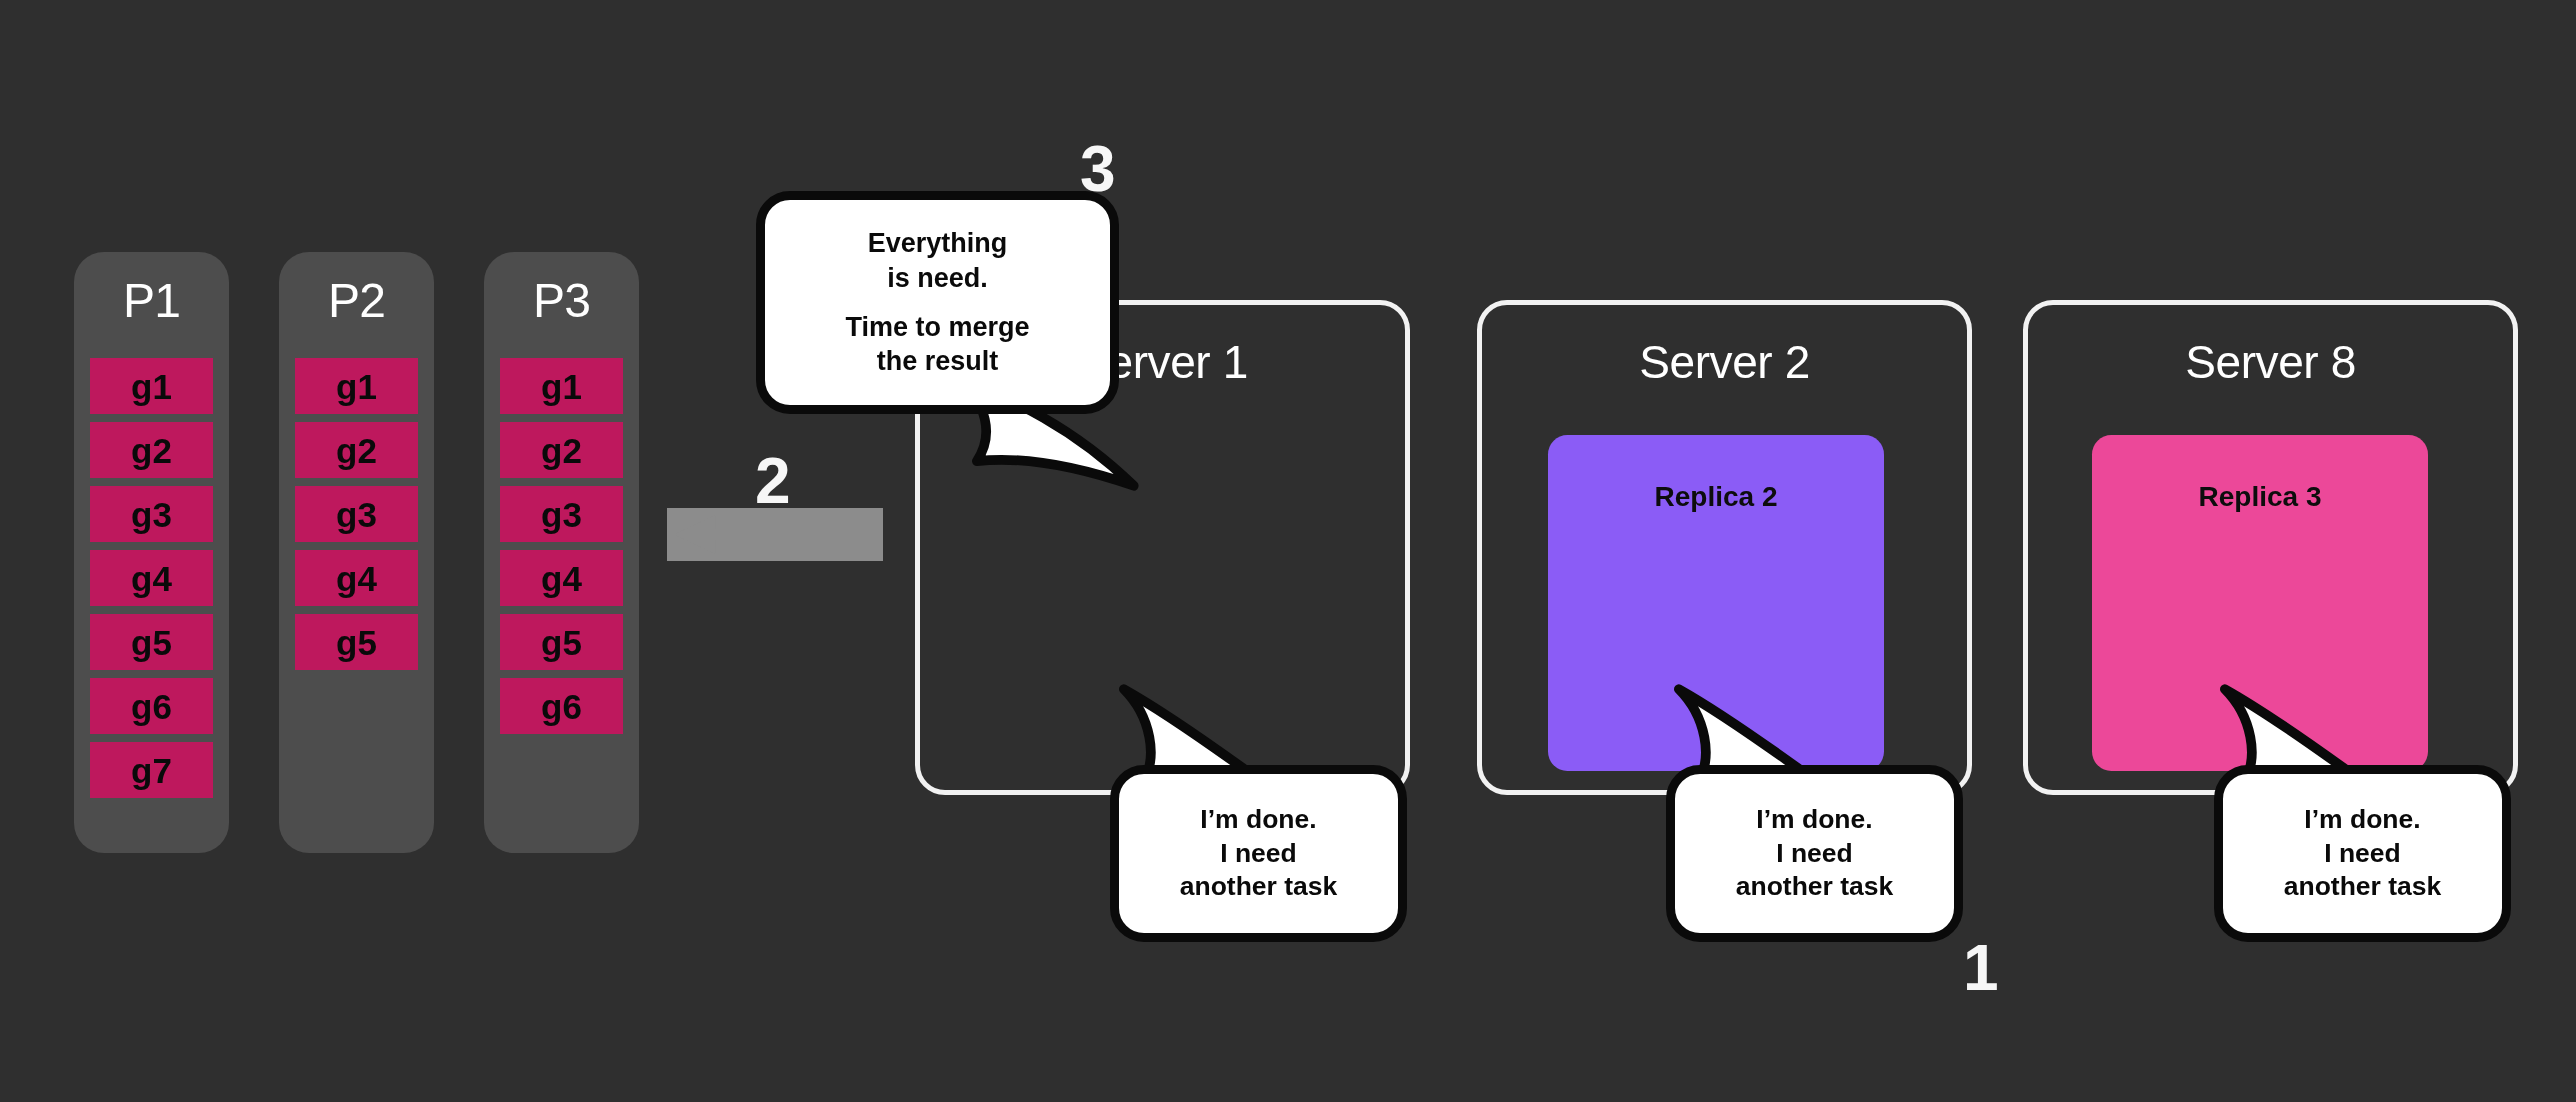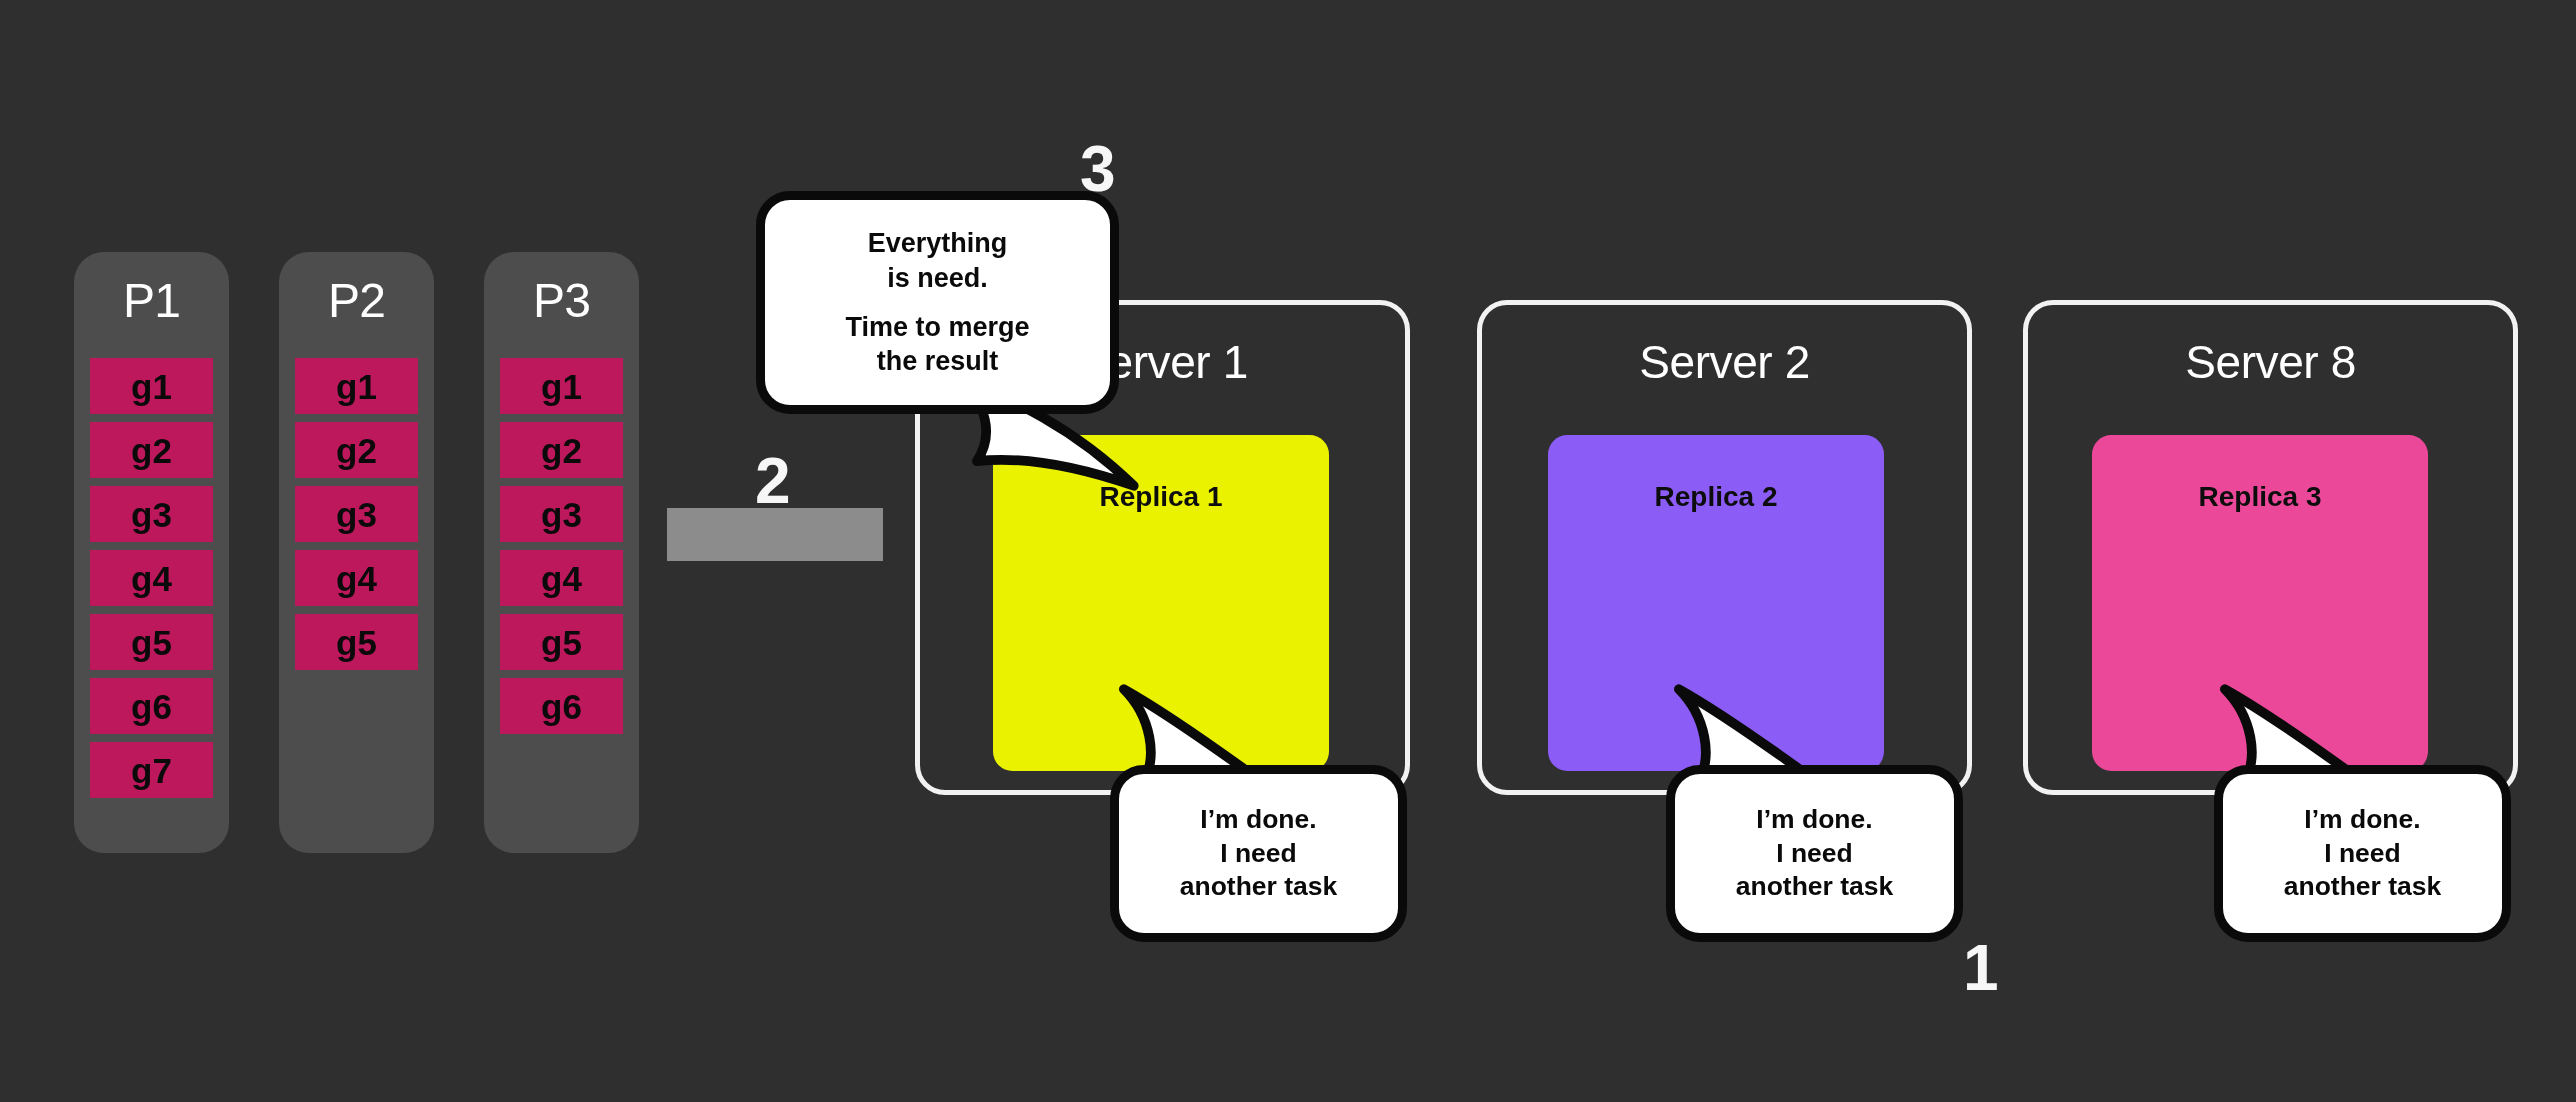--- a/index.html
+++ b/index.html
@@ -176,23 +176,20 @@
   </div>
 
   <svg class="arrow-line" style="left:667px; top:508px; width:216px; height:53px;" viewBox="0 0 245 60">
     <path d="M 245 24 L 55 24 L 55 8 L 8 30 L 55 52 L 55 36 L 245 36 Z" fill="#8c8c8c"></path>
   </svg>
   <div class="step-num" style="left:755px; top:449px;">2</div>
 
   <div class="server" style="left:915px">
     <div class="server-title">Server 1</div>
   </div>
-  <div class="replica" style="left:993px; background:#eaf200;">
-    <span>Replica 1</span>
-  </div>
 
   <div class="server" style="left:1477px">
     <div class="server-title">Server 2</div>
   </div>
   <div class="replica" style="left:1548px; background:#8b5cf6;">
     <span>Replica 2</span>
   </div>
 
   <div class="server" style="left:2023px">
     <div class="server-title">Server 8</div>

